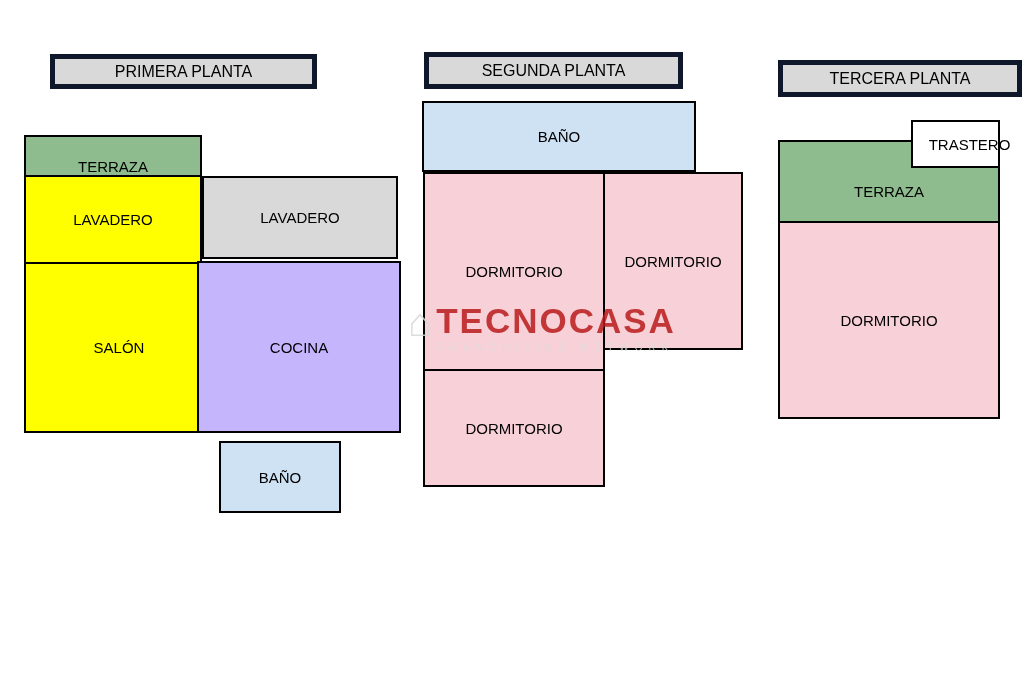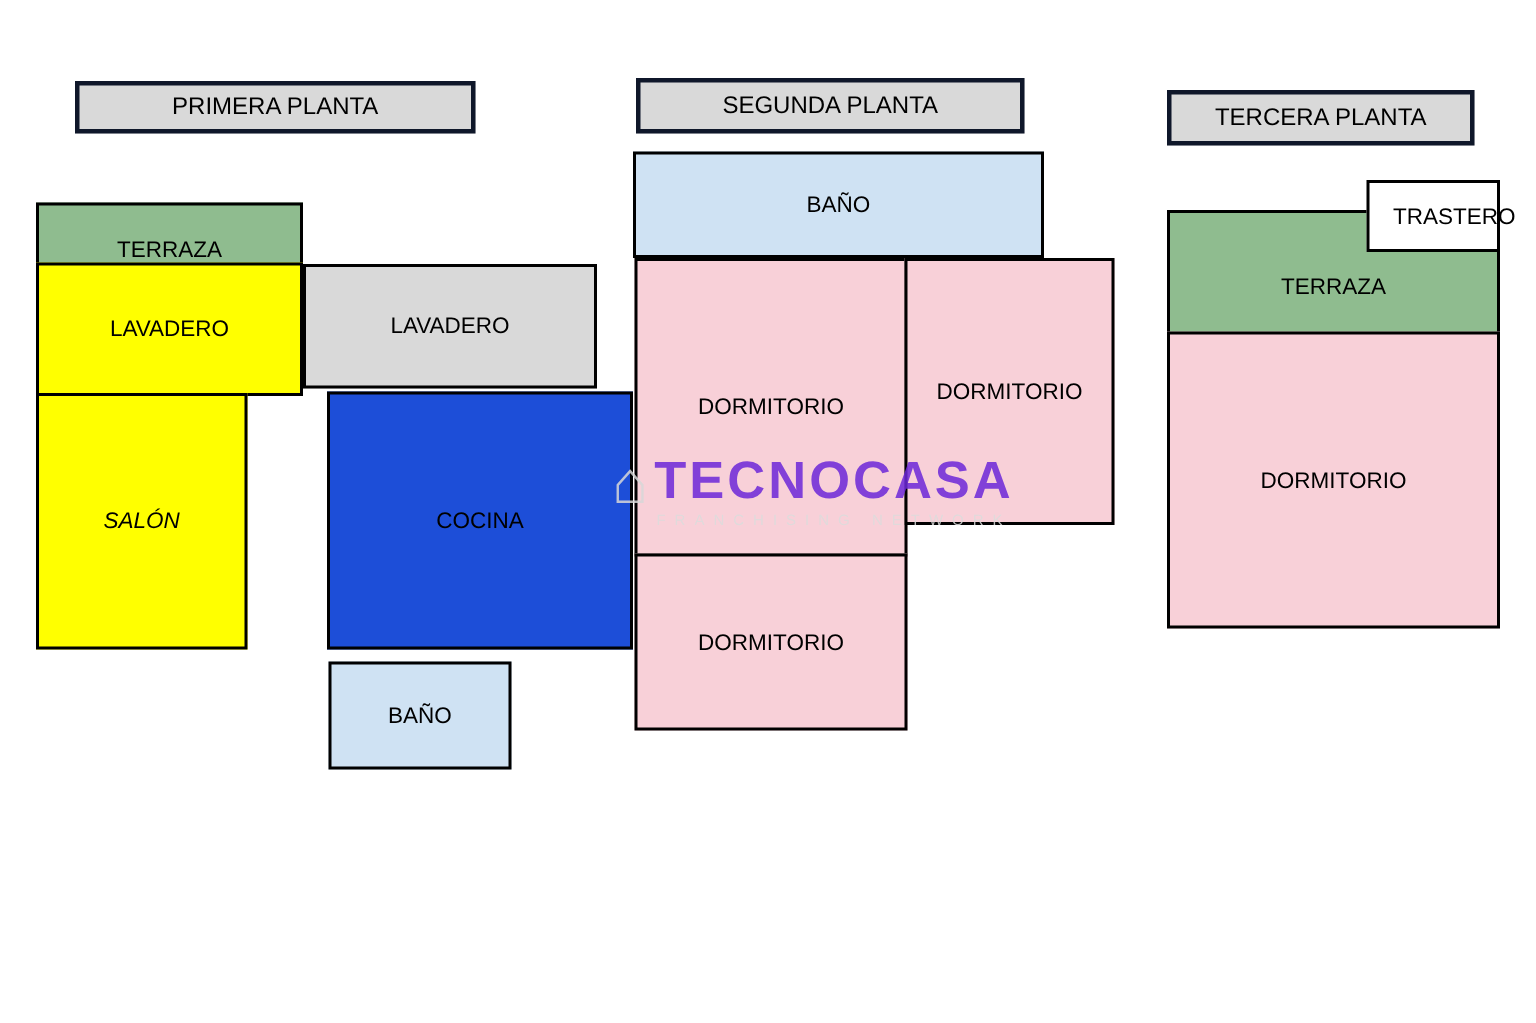--- a/index.html
+++ b/index.html
@@ -7,21 +7,21 @@
     position:relative;
     width:1024px;
     height:682px;
     background:#ffffff;
     font-family:"Liberation Sans", sans-serif;
     overflow:hidden;
   }
   .title-box{
     position:absolute;
     background:#D9D9D9;
-    border:3px solid #0f172a;
+    border:5px solid #0f172a;
     display:flex;
     align-items:center;
     justify-content:center;
     font-size:16px;
     color:#000;
     box-sizing:border-box;
     z-index:1;
   }
   .room{
     position:absolute;
@@ -32,21 +32,21 @@
     font-size:15px;
     color:#000;
     box-sizing:border-box;
     white-space:nowrap;
     z-index:1;
   }
   .room.overlap{ z-index:2;padding-left:28px; }
   .green{ background:#8FBC8F;margin-top:20px; }
   .yellow{ background:#FFFF00; }
   .gray{ background:#D9D9D9; }
-  .orange{ background:#1d4ed8;margin-left:21px; }
+  .orange{ background:#c4b5fd; }
   .blue{ background:#CFE2F3; }
   .pink{ background:#F8D0D8; }
   .white{ background:#FFFFFF; }
   .watermark{
     position:absolute;
     left:408px;
     top:302px;
     z-index:5;
     pointer-events:none;
     display:flex;
@@ -57,21 +57,21 @@
     font-size:40px;
     line-height:40px;
     color:#D8D8D8;
     margin-right:4px;
   }
   .wm-col{ display:flex; flex-direction:column; align-items:center; }
   .wm-brand{
     font-size:35px;
     font-weight:bold;
     letter-spacing:2px;
-    color:#6d28d9;
+    color:#b91c1c;
     line-height:38px;
   }
   .wm-tag{
     font-size:10px;
     letter-spacing:6px;
     color:#DCDCDC;
     margin-top:2px;
   }
 </style>
 </head>
@@ -80,37 +80,37 @@
 <div class="plan">
 
   <div class="title-box" style="left:50px; top:54px; width:267px; height:35px;">PRIMERA PLANTA</div>
 
   <div class="room green" style="left:24px; top:115px; width:178px; height:62px;">TERRAZA</div>
 
   <div class="room yellow" style="left:24px; top:175px; width:178px; height:89px;">LAVADERO</div>
 
   <div class="room gray" style="left:202px; top:176px; width:196px; height:83px;">LAVADERO</div>
 
-  <div class="room yellow" style="left:24px; top:262px; width:141px; height:171px;font-style:italic;">SALÓN</div>
+  <div class="room yellow" style="left:24px; top:262px; width:190px; height:171px;">SALÓN</div>
 
   <div class="room orange" style="left:197px; top:261px; width:204px; height:172px;">COCINA</div>
 
   <div class="room blue" style="left:219px; top:441px; width:122px; height:72px;">BAÑO</div>
 
   <div class="title-box" style="left:424px; top:52px; width:259px; height:37px;">SEGUNDA PLANTA</div>
 
   <div class="room blue" style="left:422px; top:101px; width:274px; height:71px;">BAÑO</div>
 
   <div class="room pink" style="left:423px; top:172px; width:182px; height:199px;">DORMITORIO</div>
 
   <div class="room pink" style="left:603px; top:172px; width:140px; height:178px;">DORMITORIO</div>
 
   <div class="room pink" style="left:423px; top:369px; width:182px; height:118px;">DORMITORIO</div>
 
-  <div class="title-box" style="left:778px; top:60px; width:205px; height:37px;">TERCERA PLANTA</div>
+  <div class="title-box" style="left:778px; top:60px; width:244px; height:37px;">TERCERA PLANTA</div>
 
   <div class="room green" style="left:778px; top:120px; width:222px; height:103px;">TERRAZA</div>
 
   <div class="room white overlap" style="left:911px; top:120px; width:89px; height:48px;">TRASTERO</div>
 
   <div class="room pink" style="left:778px; top:221px; width:222px; height:198px;">DORMITORIO</div>
 
   <div class="watermark">
     <span class="wm-house">⌂</span>
     <span class="wm-col">

